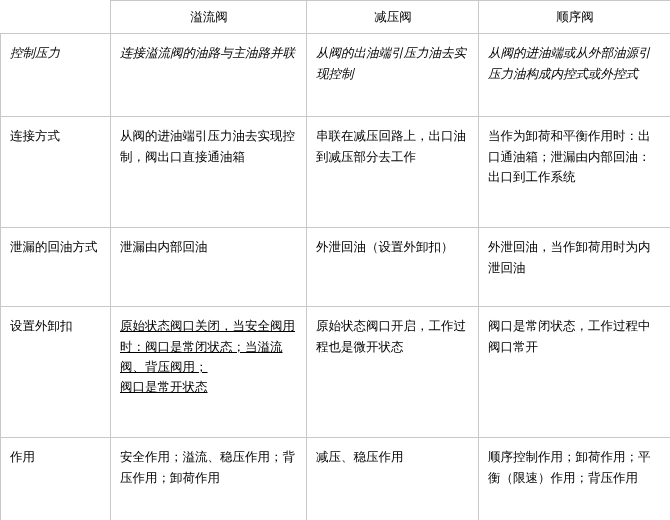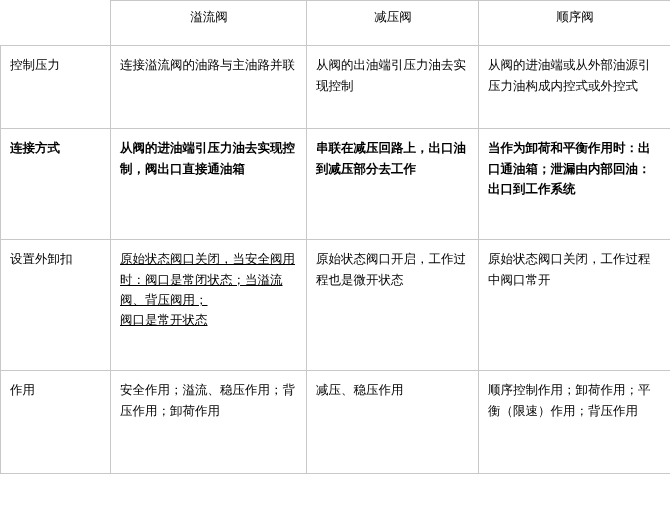--- a/index.html
+++ b/index.html
@@ -31,28 +31,28 @@
     vertical-align: top;
     padding: 9px 8px 9px 9px;
     line-height: 1.62;
     font-weight: normal;
     text-align: left;
   }
   table.comparison thead th {
     text-align: center;
     height: 20px;
     padding-top: 6px;
-    padding-bottom: 18px;
+    padding-bottom: 6px;
   }
   table.comparison thead th.corner {
     border-left: 1px solid #ffffff;
     border-top: 1px solid #ffffff;
   }
-  tr.r-control td { height: 64px; }
-  tr.r-connect td { height: 92px; font-weight: bold; }
+  tr.r-control td { height: 64px; font-style: italic; }
+  tr.r-connect td { height: 92px; }
   tr.r-leak td { height: 60px; }
   tr.r-spool td { height: 112px; }
   tr.r-effect td { height: 84px; }
 </style>
 </head>
 <body>
 
 <table class="comparison">
   <colgroup>
     <col class="c0">
@@ -74,26 +74,32 @@
       <td>连接溢流阀的油路与主油路并联</td>
       <td>从阀的出油端引压力油去实现控制</td>
       <td>从阀的进油端或从外部油源引压力油构成内控式或外控式</td>
     </tr>
     <tr class="r-connect">
       <td>连接方式</td>
       <td>从阀的进油端引压力油去实现控制，阀出口直接通油箱</td>
       <td>串联在减压回路上，出口油到减压部分去工作</td>
       <td>当作为卸荷和平衡作用时：出口通油箱；泄漏由内部回油：出口到工作系统</td>
     </tr>
+    <tr class="r-leak">
+      <td>泄漏的回油方式</td>
+      <td>泄漏由内部回油</td>
+      <td>外泄回油（设置外卸扣）</td>
+      <td>外泄回油，当作卸荷用时为内泄回油</td>
+    </tr>
     <tr class="r-spool">
       <td>设置外卸扣</td>
       <td style="white-space: pre-line; text-decoration: underline;">原始状态阀口关闭，当安全阀用时：阀口是常闭状态；当溢流阀、背压阀用；
 阀口是常开状态</td>
       <td>原始状态阀口开启，工作过程也是微开状态</td>
-      <td>原始状态阀口关闭，工作过程中阀口常开</td>
+      <td>阀口是常闭状态，工作过程中阀口常开</td>
     </tr>
     <tr class="r-effect">
       <td>作用</td>
       <td>安全作用；溢流、稳压作用；背压作用；卸荷作用</td>
       <td>减压、稳压作用</td>
       <td>顺序控制作用；卸荷作用；平衡（限速）作用；背压作用</td>
     </tr>
   </tbody>
 </table>
 

